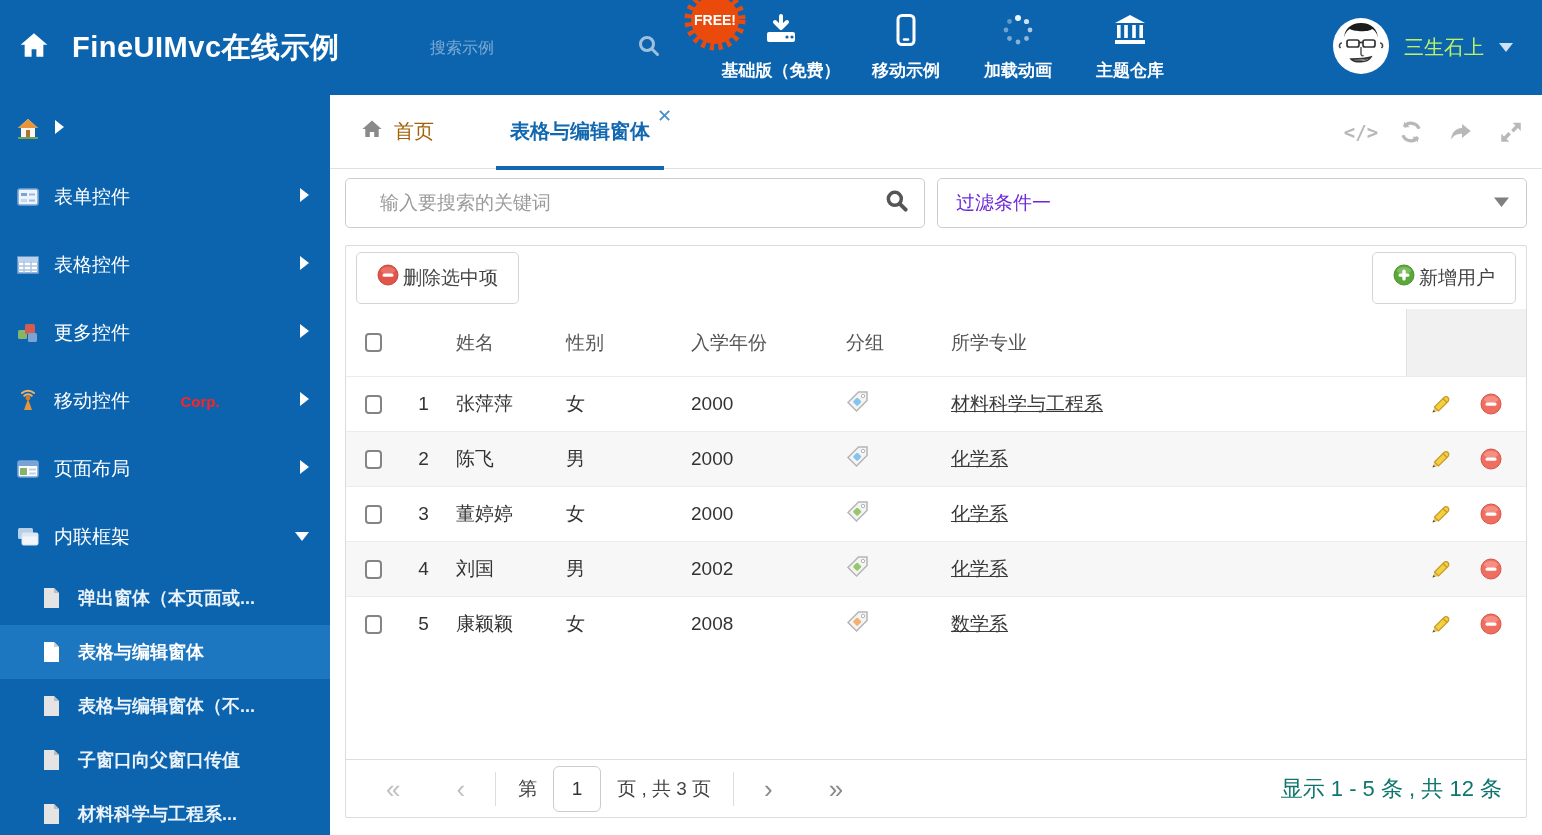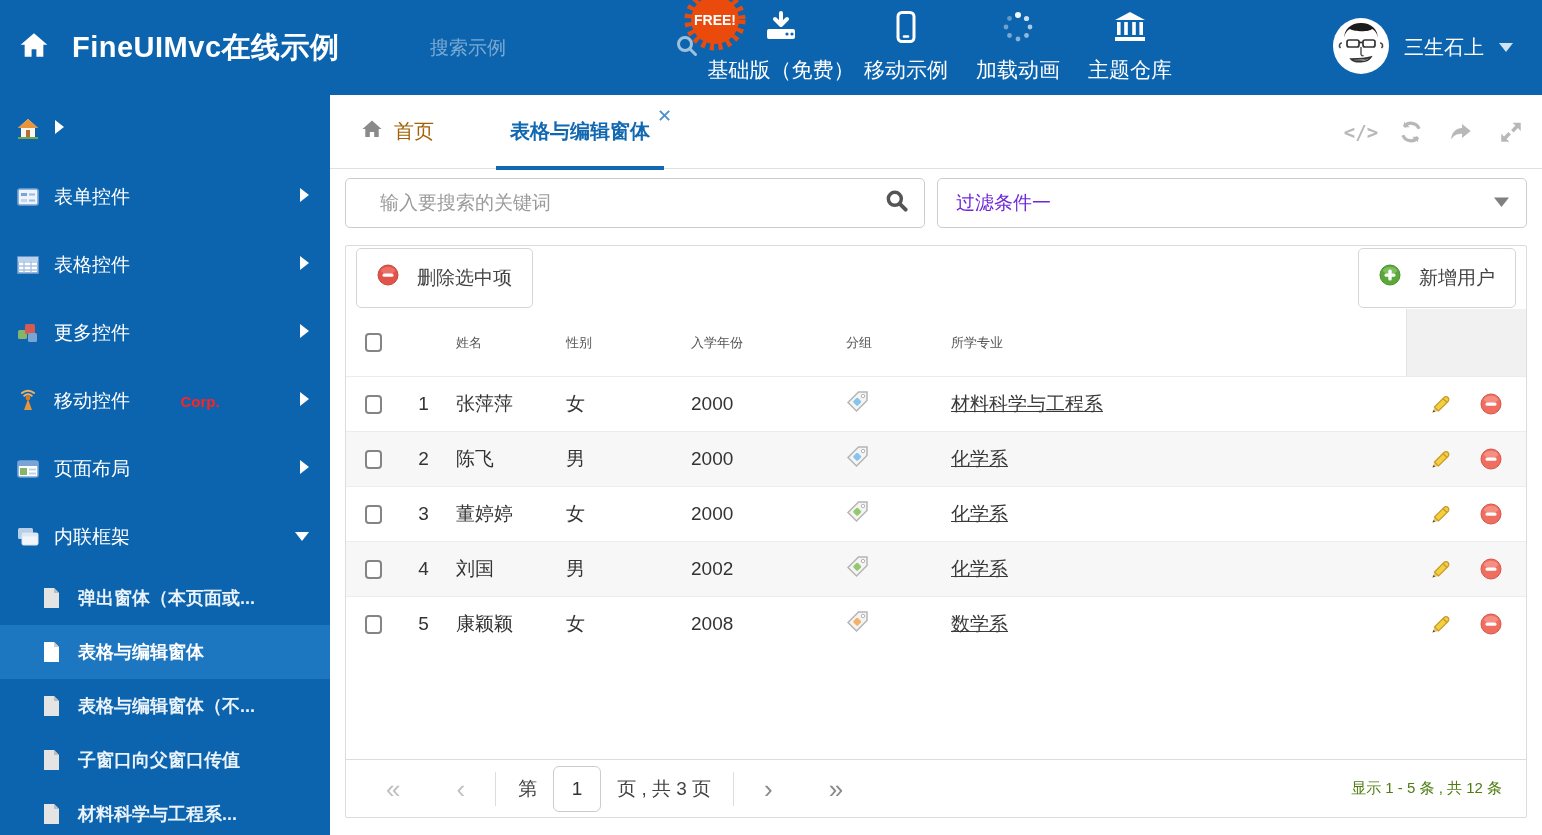--- a/index.html
+++ b/index.html
@@ -4,30 +4,30 @@
 <style>
   * { margin:0; padding:0; box-sizing:border-box; }
   html,body { width:1542px; height:835px; font-family:"Liberation Sans","DejaVu Sans",sans-serif; background:#fff; overflow:hidden; }
   .app { position:relative; width:1542px; height:835px; }
 
   
   .topbar { position:absolute; left:0; top:0; width:1542px; height:95px; background:#0c64af; overflow:hidden; }
   .brand { position:absolute; left:18px; top:0; height:95px; display:flex; align-items:center; gap:22px; }
   .brand .title { color:#fff; font-size:29px; font-weight:bold; letter-spacing:0.5px; }
   .topsearch { position:absolute; left:430px; top:28px; width:205px; height:40px; display:flex; align-items:center; }
-  .topsearch input { flex:1; background:transparent; border:none; outline:none; color:rgba(255,255,255,.85); font-size:19px; }
+  .topsearch input { flex:1; background:transparent; border:none; outline:none; color:rgba(255,255,255,.85); font-size:16px; }
   .topsearch input::placeholder { color:rgba(255,255,255,.45); }
   .topnav { position:absolute; left:712px; top:0; height:95px; display:flex; align-items:center; }
   .topnav-item { width:138px; display:flex; flex-direction:column; align-items:center; gap:9px; cursor:pointer; }
   .topnav-item.narrow { width:112px; }
-  .topnav-item .lbl { color:#fff; font-size:21px; white-space:nowrap; }
+  .topnav-item .lbl { color:#fff; font-size:17px; white-space:nowrap;font-weight:bold; }
   .free-badge { position:absolute; left:684px; top:-9px; width:62px; height:62px; z-index:5; }
   .free-badge .txt { position:absolute; left:0; top:0; width:62px; height:58px; display:flex; align-items:center; justify-content:center; color:#fff; font-size:14px; font-weight:bold; }
   .userbox { position:absolute; right:28px; top:0; height:95px; display:flex; align-items:center; gap:14px; cursor:pointer; }
-  .userbox .uname { color:#ffffff; font-size:20px; }
+  .userbox .uname { color:#bef264; font-size:20px; }
 
   
   .sidebar { position:absolute; left:0; top:95px; width:330px; height:740px; background:#0c64af; overflow:hidden; }
   .side-item { height:68px; display:flex; align-items:center; padding:0 20px 0 16px; cursor:pointer; color:#fff; }
   .side-item .ic { width:24px; height:24px; margin-right:14px; flex:none; }
   .side-item .lbl { font-size:19px; flex:1; }
   .side-item .corp { color:#ff2222; font-size:15px; margin-left:8px; font-weight:bold; }
   .sub-item { height:54px; display:flex; align-items:center; padding:0 20px 0 40px; cursor:pointer; color:#eaf2fa;font-weight:bold; }
   .sub-item .ic { width:22px; height:22px; margin-right:16px; flex:none; }
   .sub-item .lbl { font-size:18px; white-space:nowrap; }
@@ -47,46 +47,46 @@
 
   .filterrow { position:absolute; left:15px; top:83px; width:1182px; height:50px; display:flex; gap:12px; }
   .kw-search { flex:0 0 580px; border:1px solid #ccc; border-radius:5px; display:flex; align-items:center; padding:0 14px 0 34px; }
   .kw-search input { flex:1; border:none; outline:none; font-size:19px; color:#333; }
   .kw-search input::placeholder { color:#9b9b9b; }
   .filter-select { flex:1; border:1px solid #ccc; border-radius:5px; display:flex; align-items:center; padding:0 16px 0 18px; cursor:pointer; }
   .filter-select .val { flex:1; font-size:19px; color:#6d28d9; }
 
   .gridpanel { position:absolute; left:15px; top:150px; width:1182px; height:573px; border:1px solid #dcdcdc; border-radius:2px; display:flex; flex-direction:column; background:#fff; }
   .toolbar { height:63px; display:flex; align-items:center; padding:0 10px; }
-  .btn { display:flex; align-items:center; gap:18px; border:1px solid #d5d5d5; border-radius:5px; background:#fff; height:60px; padding:0 20px; font-size:19px; color:#444; cursor:pointer; }
+  .btn { display:flex; align-items:center; gap:4px; border:1px solid #d5d5d5; border-radius:5px; background:#fff; height:52px; padding:0 20px; font-size:19px; color:#444; cursor:pointer; }
   .toolbar .spring { flex:1; }
 
   .gtable { width:100%; }
   .grow { display:grid; grid-template-columns:55px 45px 120px 125px 145px 115px 455px 1fr; align-items:center; border-top:1px solid #ececec; }
-  .grow.head { height:67px; border-top:none; color:#555; font-size:13px; }
+  .grow.head { height:67px; border-top:none; color:#555; font-size:19px; }
   .grow.data { height:55px; font-size:19px; color:#333; }
   .grow.data.alt { background:#f7f7f7; }
   .cell-cb { display:flex; justify-content:center; }
   .cb { width:17px; height:19px; border:2px solid #848484; border-radius:4px; background:#fff; cursor:pointer; }
   .cell-num { text-align:center; color:#333; }
   .cell-name { padding-left:10px; }
   .cell-head-actions { height:100%; background:#f1f1f1; border-left:1px solid #e3e3e3; }
   .cell-actions { display:flex; align-items:center; justify-content:center; gap:28px; }
   .cell-actions .aic { width:22px; height:22px; cursor:pointer; }
   .cell-tag { padding-left:10px; }
   .major-link { color:#3a3a3a; text-decoration:underline; cursor:pointer; }
   .gspacer { flex:1; }
 
   .pager { height:58px; border-top:1px solid #ddd; display:flex; align-items:center; padding:0 24px; color:#888; }
   .pg-btn { font-size:26px; padding:0 16px; cursor:default; color:#c0c0c0; line-height:1; }
   .pg-btn.on { color:#8a8a8a; cursor:pointer; }
   .pg-sep { width:1px; height:34px; background:#ddd; margin:0 14px; }
   .pg-text { font-size:19px; color:#444; margin:0 8px; white-space:nowrap; }
   .pg-input { width:48px; height:46px; border:1px solid #ccc; border-radius:6px; text-align:center; font-size:19px; color:#333; outline:none; margin:0 8px; }
-  .pg-summary { margin-left:auto; font-size:15px; color:#4d7c0f; white-space:nowrap; }
+  .pg-summary { margin-left:auto; font-size:22px; color:#0f766e; white-space:nowrap; }
 </style>
 </head>
 <body>
 
 <div class="app">
 
   <header class="topbar">
     <div class="brand">
       <span>
         <svg width="32" height="32" viewBox="0 0 24 24">

